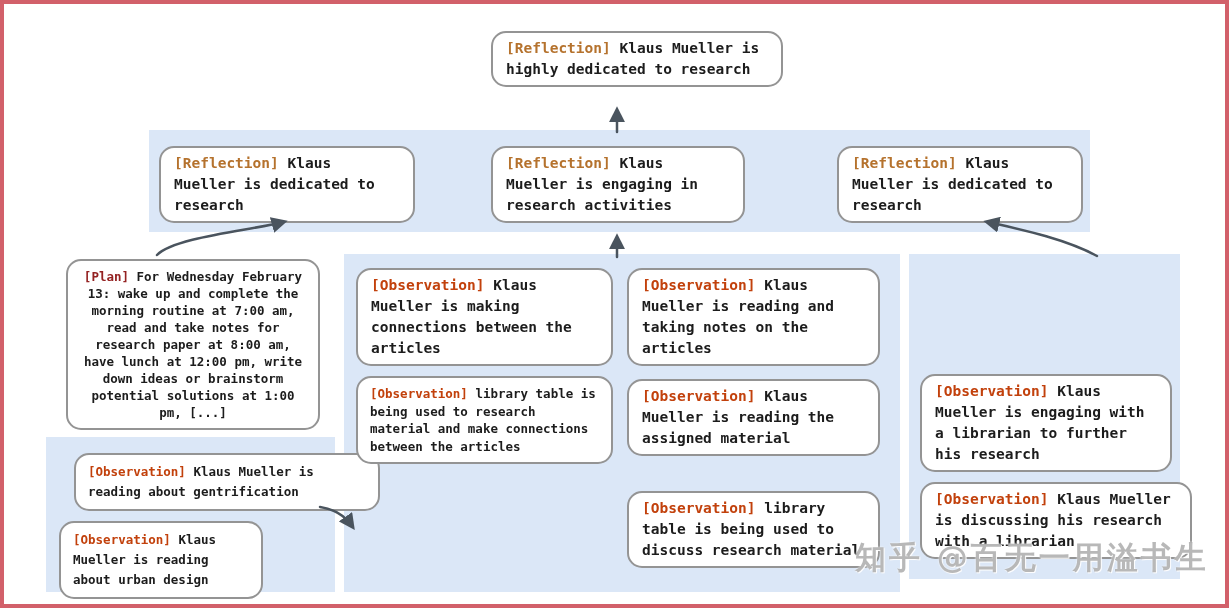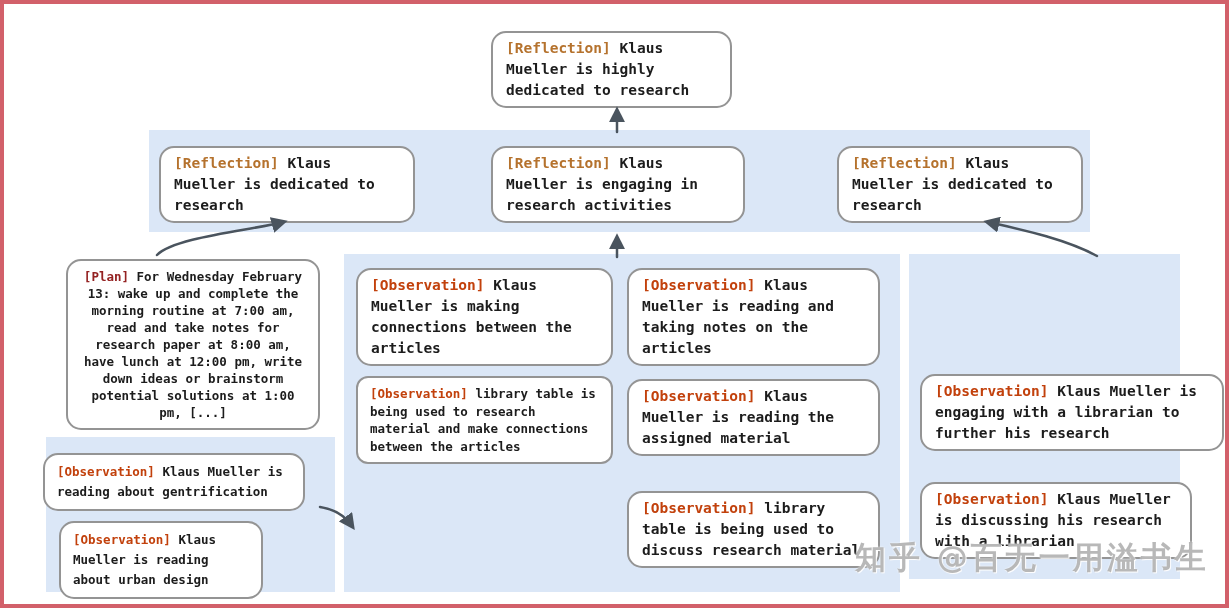--- a/index.html
+++ b/index.html
@@ -10,21 +10,21 @@
   }
   .band { position:absolute; background:#dbe7f7; z-index:0; }
   .node {
     position:absolute; background:#ffffff; border:2.5px solid #949494;
     border-radius:15px; box-sizing:border-box; color:#1c1c1c;
     font-weight:bold; z-index:2;
   }
   .node p { margin:0; }
   .fs-lg   { font-size:14.5px; line-height:21px;  padding:5px 13px; }
   .fs-md   { font-size:12.5px; line-height:20px;  padding:7px 12px; }
-  .fs-sm   { font-size:12.5px; line-height:17.5px;padding:7px 12px;border-radius:12px; }
+  .fs-sm   { font-size:12.5px; line-height:17.5px;padding:7px 12px; }
   .fs-plan { font-size:12.5px; line-height:17px;  padding:7px 15px;text-align:center; }
   .tag-reflection  { color:#b5722d; }
   .tag-observation { color:#c2410c; }
   .tag-plan        { color:#942222; }
   svg.arrows { position:absolute; left:0; top:0; z-index:3; pointer-events:none; }
   .watermark {
     position:absolute; left:851px; top:533px; z-index:10;
     font-family:"DejaVu Sans",sans-serif; font-size:31px; font-weight:bold;
     letter-spacing:3px; color:rgba(168,168,168,0.82);
     text-shadow:0 0 2px #ffffff, 1px 1px 0 rgba(255,255,255,0.9);
@@ -49,39 +49,39 @@
     </defs>
     <g stroke="#4a545e" stroke-width="2.5" fill="none" stroke-linecap="round">
       <path d="M 613 128 L 613 107" marker-end="url(#ah)"></path>
       <path d="M 153 251 C 170 233 250 226 279 218" marker-end="url(#ah)"></path>
       <path d="M 613 253 L 613 234" marker-end="url(#ah)"></path>
       <path d="M 1093 252 C 1060 234 1010 224 984 218" marker-end="url(#ah)"></path>
       <path d="M 316 503 C 330 505 341 512 348 522" marker-end="url(#ah)"></path>
     </g>
   </svg>
 
-  <div class="node fs-lg" style="left:487px;top:27px;width:241px">
+  <div class="node fs-lg" style="left:487px;top:27px;width:292px">
     <p><span class="tag-reflection">[Reflection]</span> <span>Klaus Mueller is highly dedicated to research</span></p>
   </div>
 
   <div class="node fs-lg" style="left:155px;top:142px;width:256px">
     <p><span class="tag-reflection">[Reflection]</span> <span>Klaus Mueller is dedicated to research</span></p>
   </div>
   <div class="node fs-lg" style="left:487px;top:142px;width:254px">
     <p><span class="tag-reflection">[Reflection]</span> <span>Klaus Mueller is engaging in research activities</span></p>
   </div>
   <div class="node fs-lg" style="left:833px;top:142px;width:246px">
     <p><span class="tag-reflection">[Reflection]</span> <span>Klaus Mueller is dedicated to research</span></p>
   </div>
 
   <div class="node fs-plan" style="left:62px;top:255px;width:254px">
     <p><span class="tag-plan">[Plan]</span> <span>For Wednesday February 13: wake up and complete the morning routine at 7:00 am, read and take notes for research paper at 8:00 am, have lunch at 12:00 pm, write down ideas or brainstorm potential solutions at 1:00 pm, [...]</span></p>
   </div>
 
-  <div class="node fs-md" style="left:39px;top:449px;width:262px">
+  <div class="node fs-md" style="left:70px;top:449px;width:306px">
     <p><span class="tag-observation">[Observation]</span> <span>Klaus Mueller is reading about gentrification</span></p>
   </div>
   <div class="node fs-md" style="left:55px;top:517px;width:204px">
     <p><span class="tag-observation">[Observation]</span> <span>Klaus Mueller is reading about urban design</span></p>
   </div>
 
   <div class="node fs-lg" style="left:352px;top:264px;width:257px">
     <p><span class="tag-observation">[Observation]</span> <span>Klaus Mueller is making connections between the articles</span></p>
   </div>
   <div class="node fs-sm" style="left:352px;top:372px;width:257px">
@@ -91,21 +91,21 @@
   <div class="node fs-lg" style="left:623px;top:264px;width:253px">
     <p><span class="tag-observation">[Observation]</span> <span>Klaus Mueller is reading and taking notes on the articles</span></p>
   </div>
   <div class="node fs-lg" style="left:623px;top:375px;width:253px">
     <p><span class="tag-observation">[Observation]</span> <span>Klaus Mueller is reading the assigned material</span></p>
   </div>
   <div class="node fs-lg" style="left:623px;top:487px;width:253px">
     <p><span class="tag-observation">[Observation]</span> <span>library table is being used to discuss research material</span></p>
   </div>
 
-  <div class="node fs-lg" style="left:916px;top:370px;width:304px">
+  <div class="node fs-lg" style="left:916px;top:370px;width:252px">
     <p><span class="tag-observation">[Observation]</span> <span>Klaus Mueller is engaging with a librarian to further his research</span></p>
   </div>
   <div class="node fs-lg" style="left:916px;top:478px;width:272px">
     <p><span class="tag-observation">[Observation]</span> <span>Klaus Mueller is discussing his research with a librarian</span></p>
   </div>
 
   <div class="watermark">知乎 @百无一用溢书生</div>
 
 </div>
 

